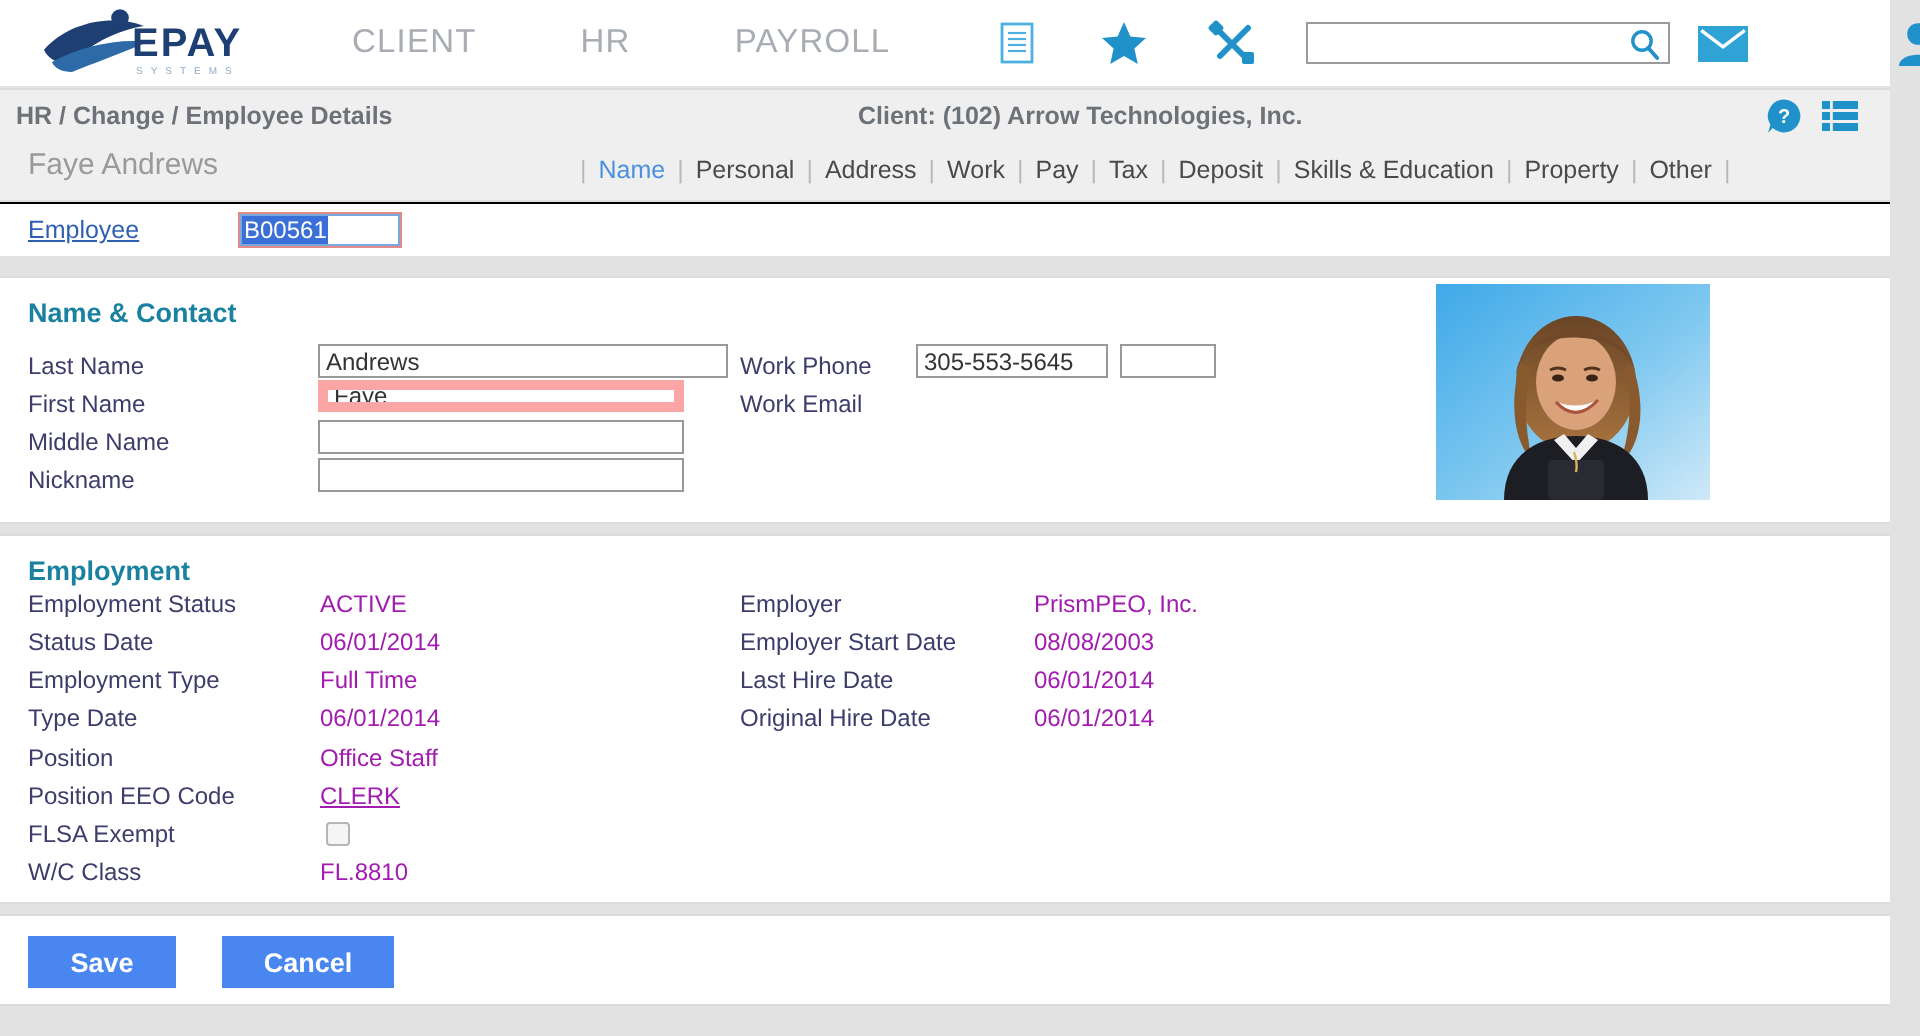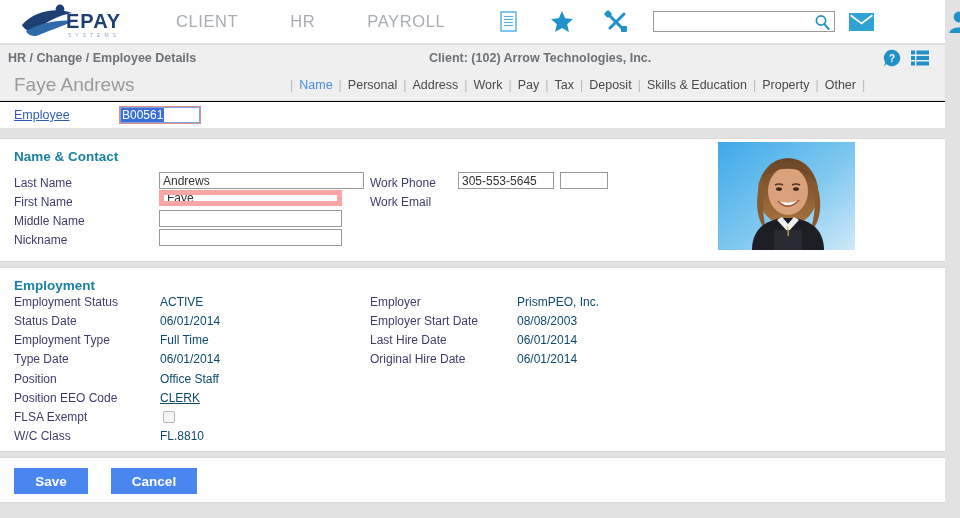--- a/index.html
+++ b/index.html
@@ -53,21 +53,21 @@
   }
   .crumbicons { position: absolute; right: 16px; top: 4px; display: flex; gap: 10px; }
   .crumbicons > span { cursor: pointer; line-height: 0; }
 
   
   .titlerow {
     position: absolute; left: 0; top: 72px; width: 945px; height: 28px;
     background: #efefef;
   }
   .emp-title {
-    position: absolute; left: 14px; top: 2px; font-size: 19px; color: #9a9a9a;
+    position: absolute; left: 14px; top: 2px; font-size: 15px; color: #9a9a9a;
   }
   .tabs {
     position: absolute; left: 284px; top: 6px; display: flex;
     align-items: center; font-size: 12.5px; color: #4a4a4a;
   }
   .tabsep { color: #b9b9b9; padding: 0 6px; }
   .tab { cursor: pointer; white-space: nowrap; }
   .tab.active { color: #4a8fe0; }
 
   
@@ -106,21 +106,21 @@
 
   .fieldlabel {
     position: absolute; font-size: 12px; color: #3d3d6b;
   }
   .txtinput {
     position: absolute; height: 17px; border: 1px solid #999;
     background: #fff; padding: 0 3px;
     font-family: "Liberation Sans", sans-serif; font-size: 12px; color: #333;
   }
   .txtinput.flagged { border: 5px solid #fca5a5; height: 16px; }
-  .roval { position: absolute; font-size: 12px; color: #0c4a6e; }
+  .roval { position: absolute; font-size: 12px; color: #a21caf; }
   .chk {
     position: absolute; width: 12px; height: 12px; border: 1px solid #b5b5b5;
     background: #f5f5f5; border-radius: 2px; cursor: pointer;
   }
 
   
   .photo {
     position: absolute; left: 718px; top: 142px; width: 137px; height: 108px;
     overflow: hidden; border: 0;
   }

